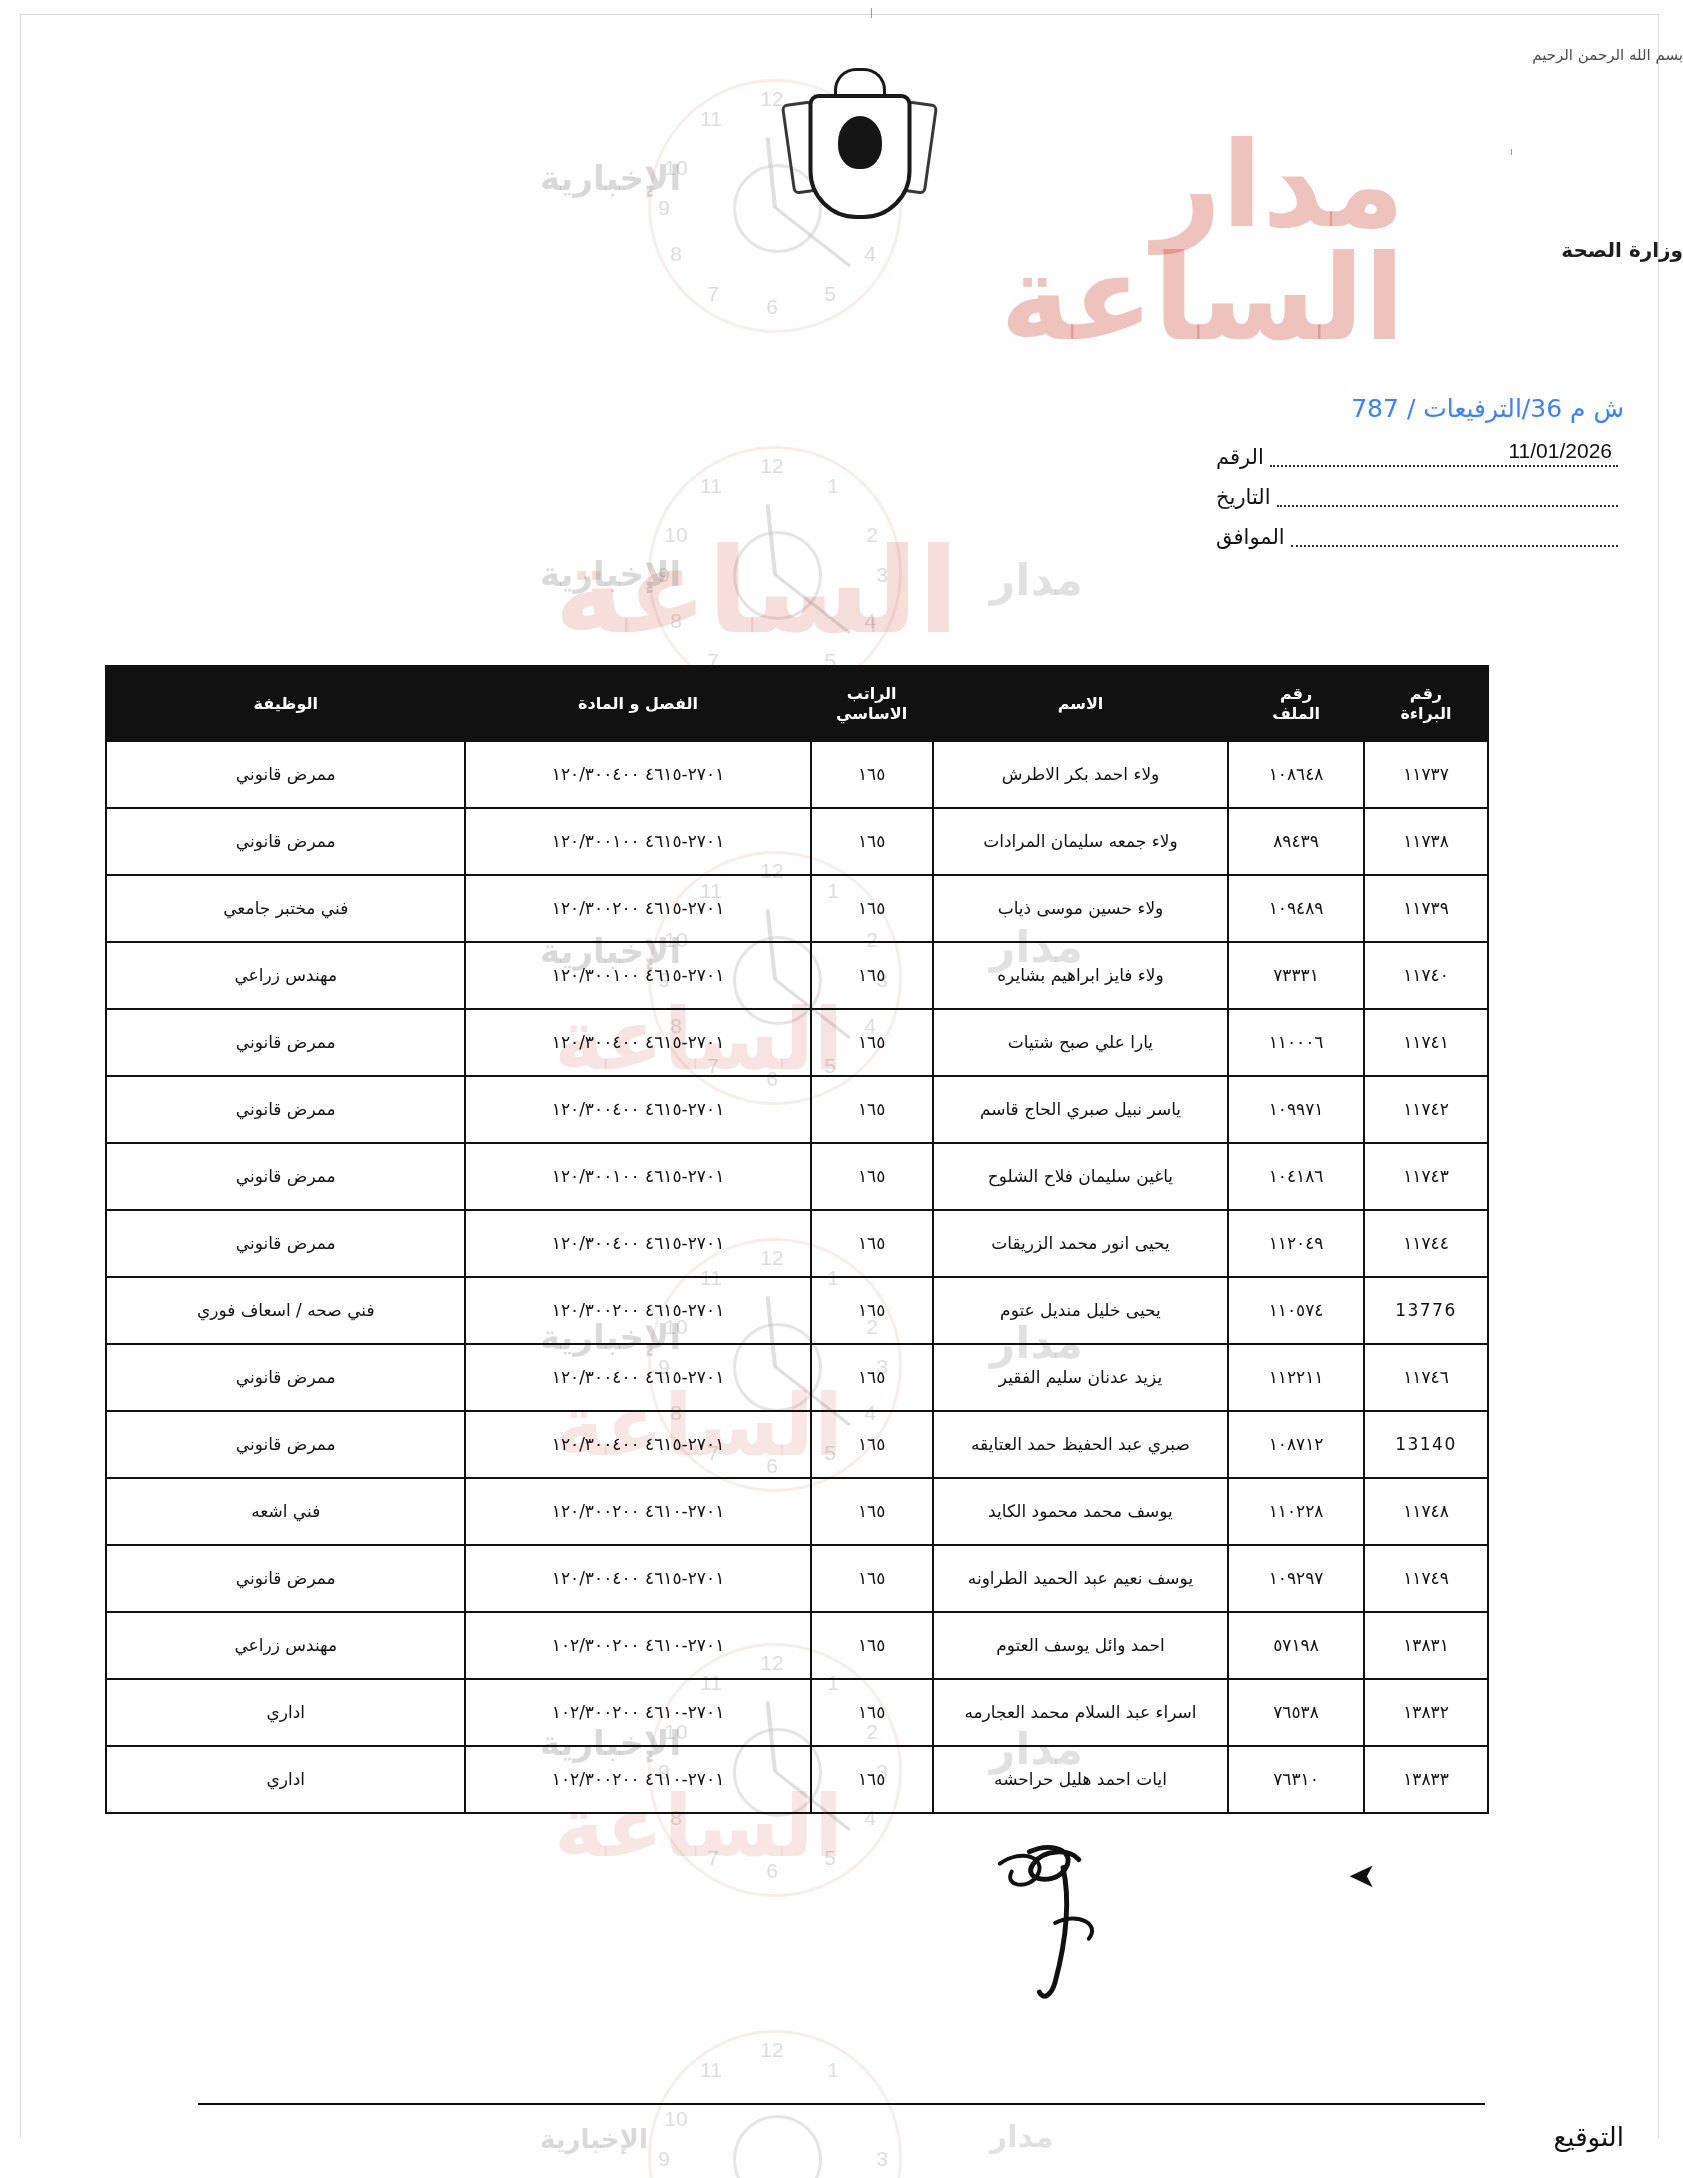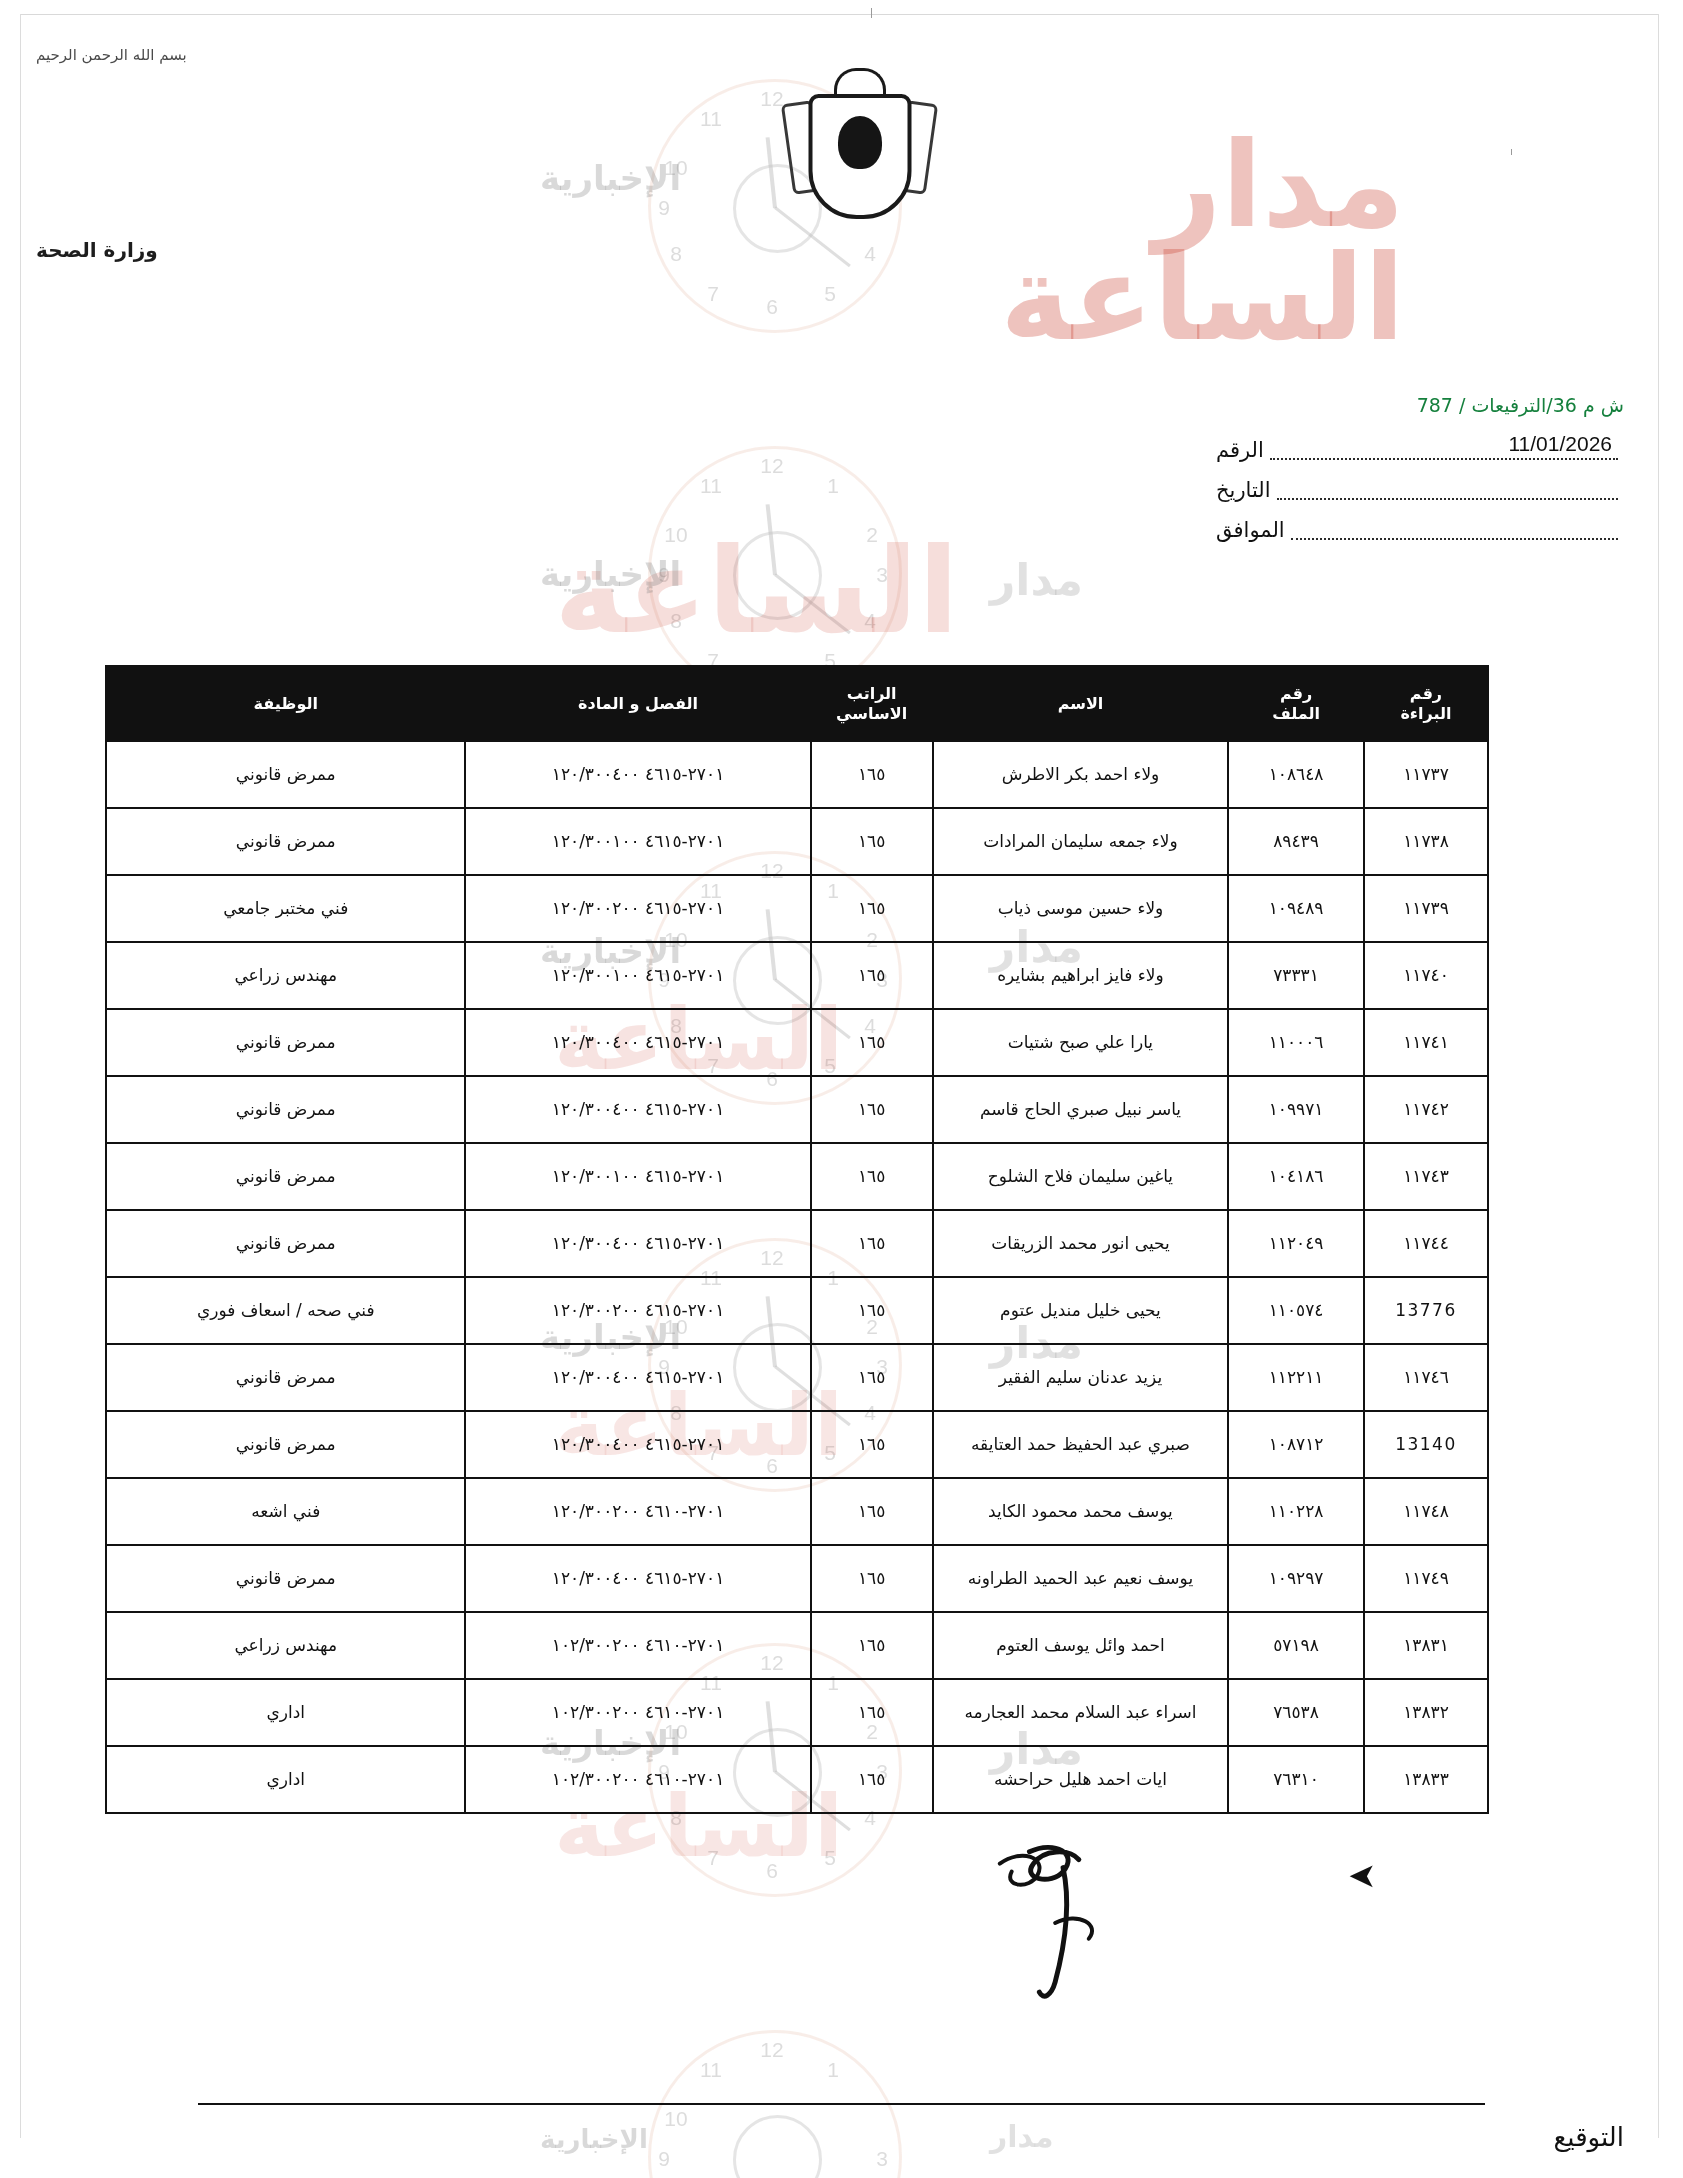--- a/index.html
+++ b/index.html
@@ -54,21 +54,21 @@
   .award .line{
     position:absolute;background:#1c1c1c;height:7px;width:168px;border-radius:2px;
   }
   .award .txt{
     position:absolute;right:0;left:0;color:#141414;font-size:13px;font-weight:bold;
     font-family:"DejaVu Sans",sans-serif;direction:rtl;
   }
   .award .stars{position:absolute;}
 
   .crest{
-    position:absolute;left:0;right:0;top:46px;text-align:left;padding-left:36px;
+    position:absolute;left:0;right:0;top:46px;text-align:right;padding-left:36px;
   }
   .crest .bism{
     font-size:15px;color:#2b2b2b;font-family:"DejaVu Sans",sans-serif;
     letter-spacing:1px;opacity:.85;
   }
   .crest-glyph{
     margin:4px auto 0;width:149px;height:168px;position:relative;
   }
   .crest-glyph .crown{
     position:absolute;left:50%;top:0;transform:translateX(-50%);
@@ -94,21 +94,21 @@
     margin-top:2px;font-size:20px;color:#1d1d1d;font-family:"DejaVu Sans",sans-serif;
     font-weight:bold;letter-spacing:1px;
   }
 
   
   .refblock{
     position:absolute;right:59px;top:394px;width:416px;text-align:right;direction:rtl;
     font-family:"DejaVu Sans",sans-serif;
   }
   .refblock .refline{
-    font-size:19px;color:#15803d;margin-bottom:20px;letter-spacing:0;
+    font-size:25px;color:#3b82f6;margin-bottom:20px;letter-spacing:0;
   }
   .refrow{display:flex;align-items:flex-end;justify-content:flex-start;margin-bottom:14px;}
   .refrow .lbl{font-size:21px;color:#111;white-space:nowrap;margin-right:0;margin-left:8px;}
   .refrow .dots{
     flex:1;border-bottom:2px dotted #2a2a2a;height:22px;margin:0 6px 2px 6px;position:relative;
   }
   .refrow .val{
     position:absolute;right:6px;bottom:2px;font-size:21px;color:#111;
     font-family:"Liberation Sans",sans-serif;
   }

